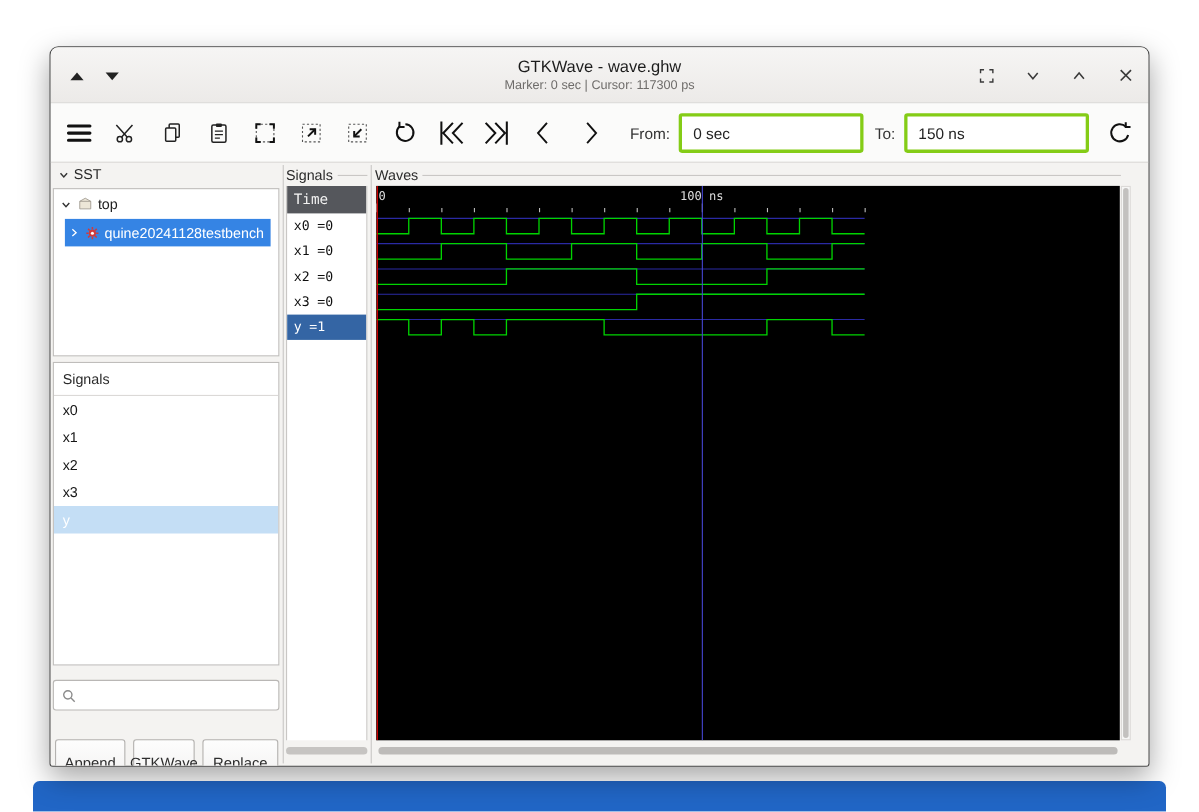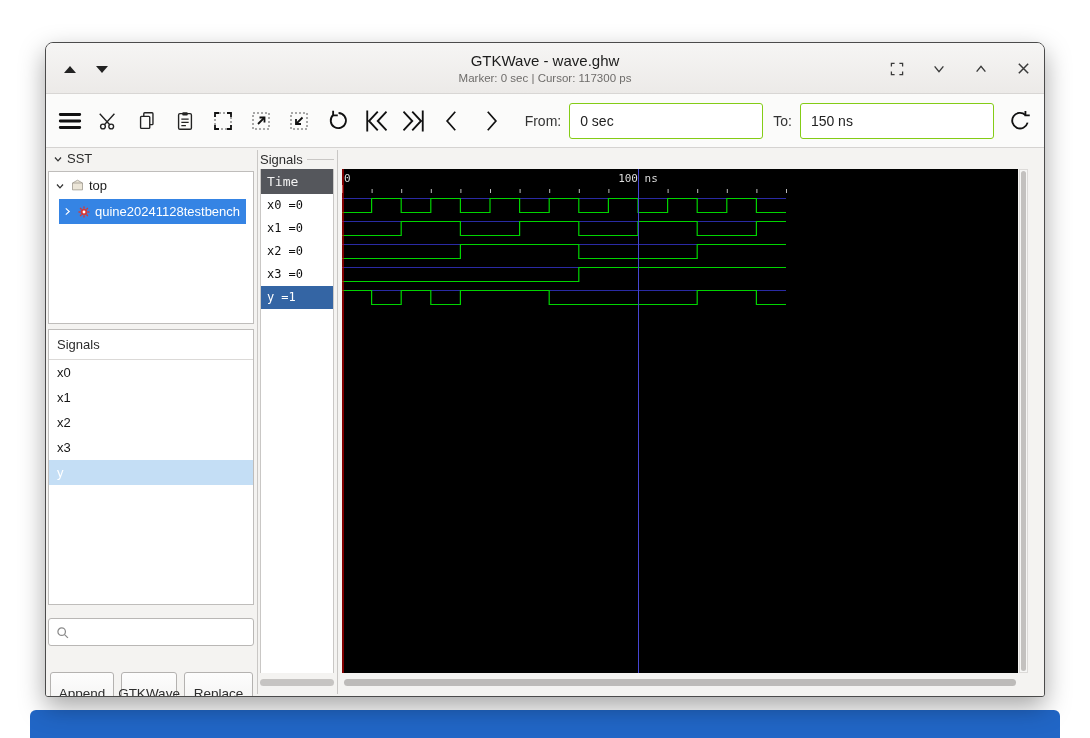--- a/index.html
+++ b/index.html
@@ -28,21 +28,21 @@
   .wm-btn { width:22px; height:22px; display:flex; align-items:center; justify-content:center;
             color:#3a3a3a; font-size:16px; }
   .wm-btn.close { font-size:20px; }
 
   
   .toolbar { position:absolute; left:0; top:51px; width:100%; height:54px; background:#fbfbfa;
              border-bottom:1px solid #d5d3d1; display:flex; align-items:center; padding-left:10px; }
   .tb-btn { width:34px; height:36px; display:flex; align-items:center; justify-content:center;
             margin-right:10px; border-radius:4px; color:#1c1c1c; }
   .tb-label { font-size:14px; color:#333; margin:0 8px 0 10px; }
-  .tb-input { width:194px; height:36px; border:1px solid #84cc16; border-radius:3px; background:#fff;
+  .tb-input { width:168px; height:36px; border:3px solid #84cc16; border-radius:3px; background:#fff;
               font-size:14px; color:#222; padding:0 10px; outline:none; font-family:"Liberation Sans",sans-serif; }
 
   
   .content { position:absolute; left:0; top:105px; width:100%; height:550px; background:#f4f3f1; }
 
   .vsep { position:absolute; top:2px; width:1px; height:544px; background:#c9c7c5; }
 
   
   .sst-header { position:absolute; left:6px; top:3px; display:flex; align-items:center; gap:3px;
                 font-size:13px; color:#2b2b2b; }
@@ -287,20 +287,24 @@
         <div>
             <div class="sig-row"><span>x0</span><span class="val">=0</span></div>
             <div class="sig-row"><span>x1</span><span class="val">=0</span></div>
             <div class="sig-row"><span>x2</span><span class="val">=0</span></div>
             <div class="sig-row"><span>x3</span><span class="val">=0</span></div>
             <div class="sig-row selected"><span>y</span><span class="val">=1</span></div>
           </div>
       </div>
       <div class="hscroll-mid"></div>
 
+      <div class="waves-label">
+        <span>Waves</span>
+        <span class="frame-line"></span>
+      </div>
       <div class="wave-canvas">
         <svg id="wave-svg" width="676" height="504">
             <line x1="0.5" y1="16" x2="0.5" y2="24" stroke="#bcbcbc" stroke-width="1"></line>
             <line x1="30.1" y1="20" x2="30.1" y2="24" stroke="#bcbcbc" stroke-width="1"></line>
             <line x1="59.7" y1="20" x2="59.7" y2="24" stroke="#bcbcbc" stroke-width="1"></line>
             <line x1="89.3" y1="20" x2="89.3" y2="24" stroke="#bcbcbc" stroke-width="1"></line>
             <line x1="118.9" y1="20" x2="118.9" y2="24" stroke="#bcbcbc" stroke-width="1"></line>
             <line x1="148.5" y1="20" x2="148.5" y2="24" stroke="#bcbcbc" stroke-width="1"></line>
             <line x1="178.1" y1="20" x2="178.1" y2="24" stroke="#bcbcbc" stroke-width="1"></line>
             <line x1="207.7" y1="20" x2="207.7" y2="24" stroke="#bcbcbc" stroke-width="1"></line>

